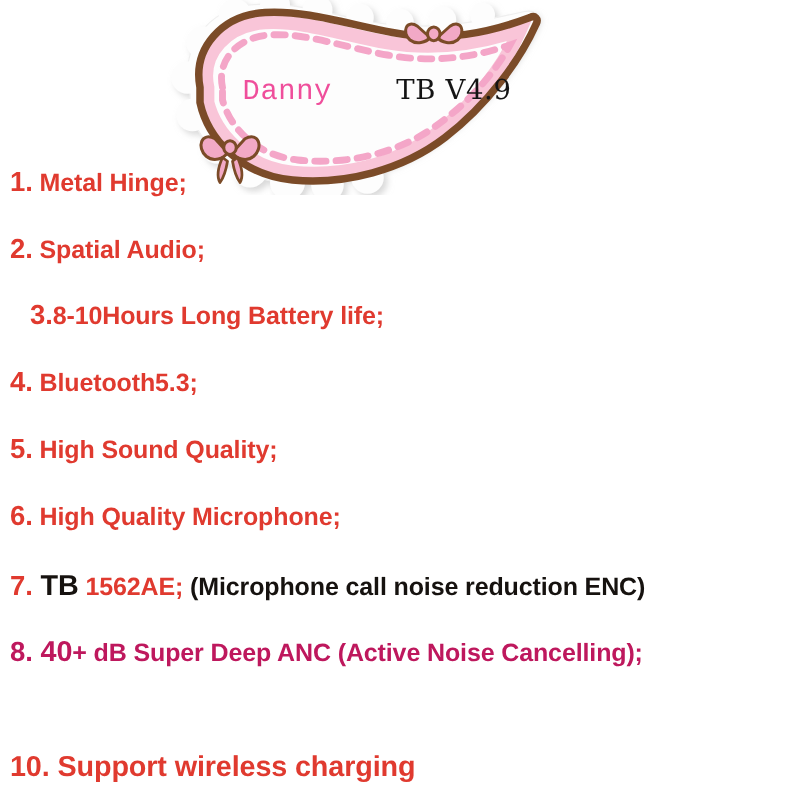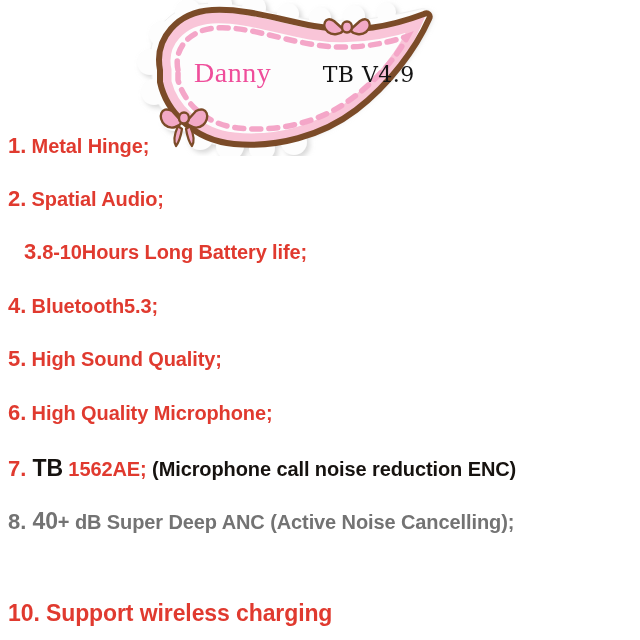--- a/index.html
+++ b/index.html
@@ -36,22 +36,22 @@
     left: 90px;
     top: 62px;
     width: 260px;
     height: 30px;
     line-height: 30px;
     white-space: nowrap;
     font-size: 21px;
     pointer-events: none;
   }
   #badge-title .brand {
-    font-family: Liberation Serif, serif;
-    font-size: 28px;
+    font-family: Liberation Mono, monospace;
+    font-size: 23px;
     letter-spacing: 0.5px;
   }
   #badge-title .model {
     font-family: "DejaVu Serif", serif;
     font-size: 22px;
     letter-spacing: 0.5px;
     margin-left: 44px;
   }
 
   
@@ -185,20 +185,20 @@
     <li class="feature-line ln3" style="color: rgb(224, 58, 47);"><span class="num-big">3.</span><span>8-10Hours Long Battery life;</span></li>
 
     <li class="feature-line ln4" style="color: rgb(224, 58, 47);"><span class="num-big">4.</span><span> Bluetooth5.3;</span></li>
 
     <li class="feature-line ln5" style="color: rgb(224, 58, 47);"><span class="num-big">5.</span><span> High Sound Quality;</span></li>
 
     <li class="feature-line ln6" style="color: rgb(224, 58, 47);"><span class="num-big">6.</span><span> High Quality Microphone;</span></li>
 
     <li class="feature-line ln7" style="color: rgb(224, 58, 47);"><span class="num-big">7.</span><span class="blk bigger" style="color: rgb(22, 18, 15);"> TB</span><span> 1562AE;</span><span class="blk" style="color: rgb(22, 18, 15);">  (Microphone call noise reduction ENC)</span></li>
 
-    <li class="feature-line ln8" style="color: #737373;"><span class="num-big">8.</span><span class="bigger"> 40</span><span>+ dB Super Deep ANC (Active Noise Cancelling);</span></li>
+    <li class="feature-line ln8" style="color: #be185d;"><span class="num-big">8.</span><span class="bigger"> 40</span><span>+ dB Super Deep ANC (Active Noise Cancelling);</span></li>
 
 
     <li class="feature-line ln10" style="color: rgb(224, 58, 47);"><span>10.</span><span> Support wireless charging</span></li>
 
   </ul>
 
 </div>
 
 </body></html>

